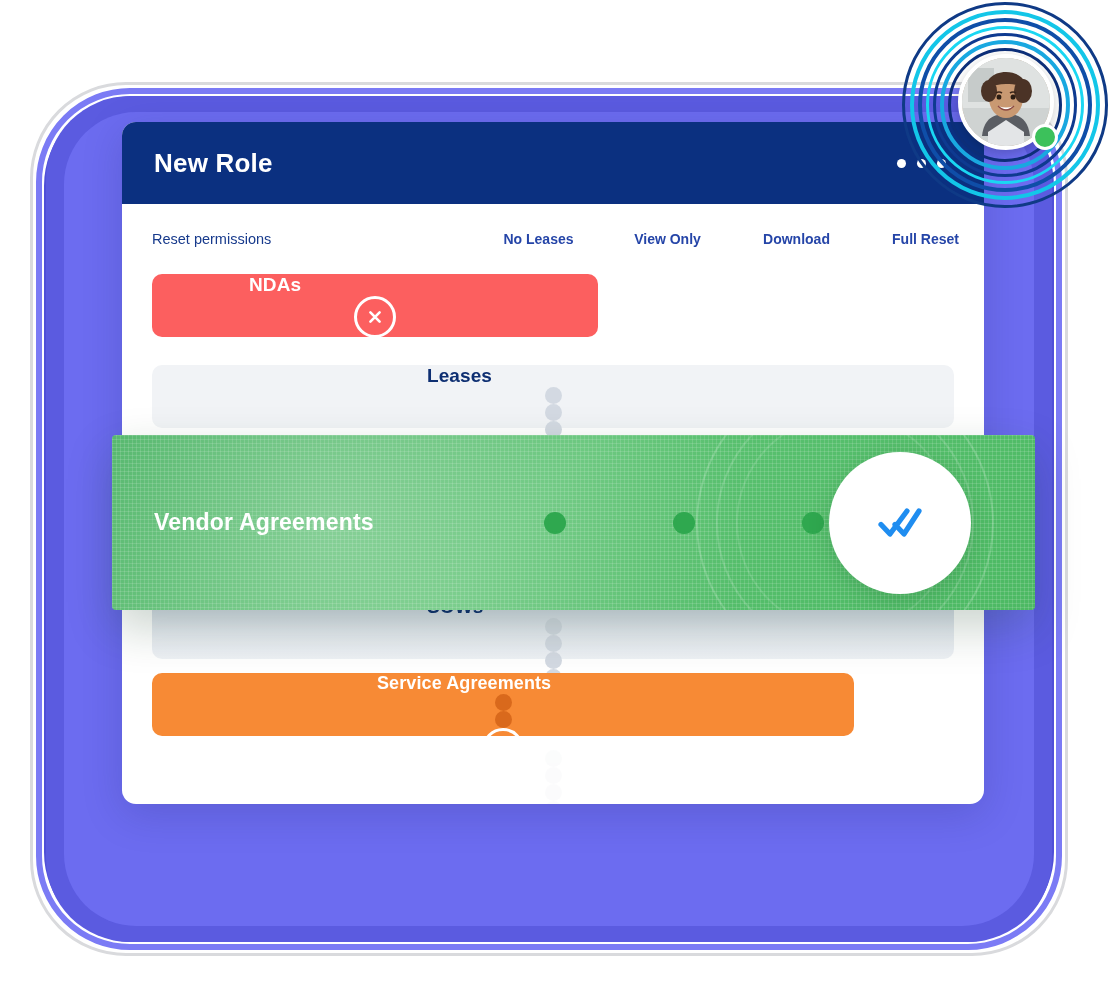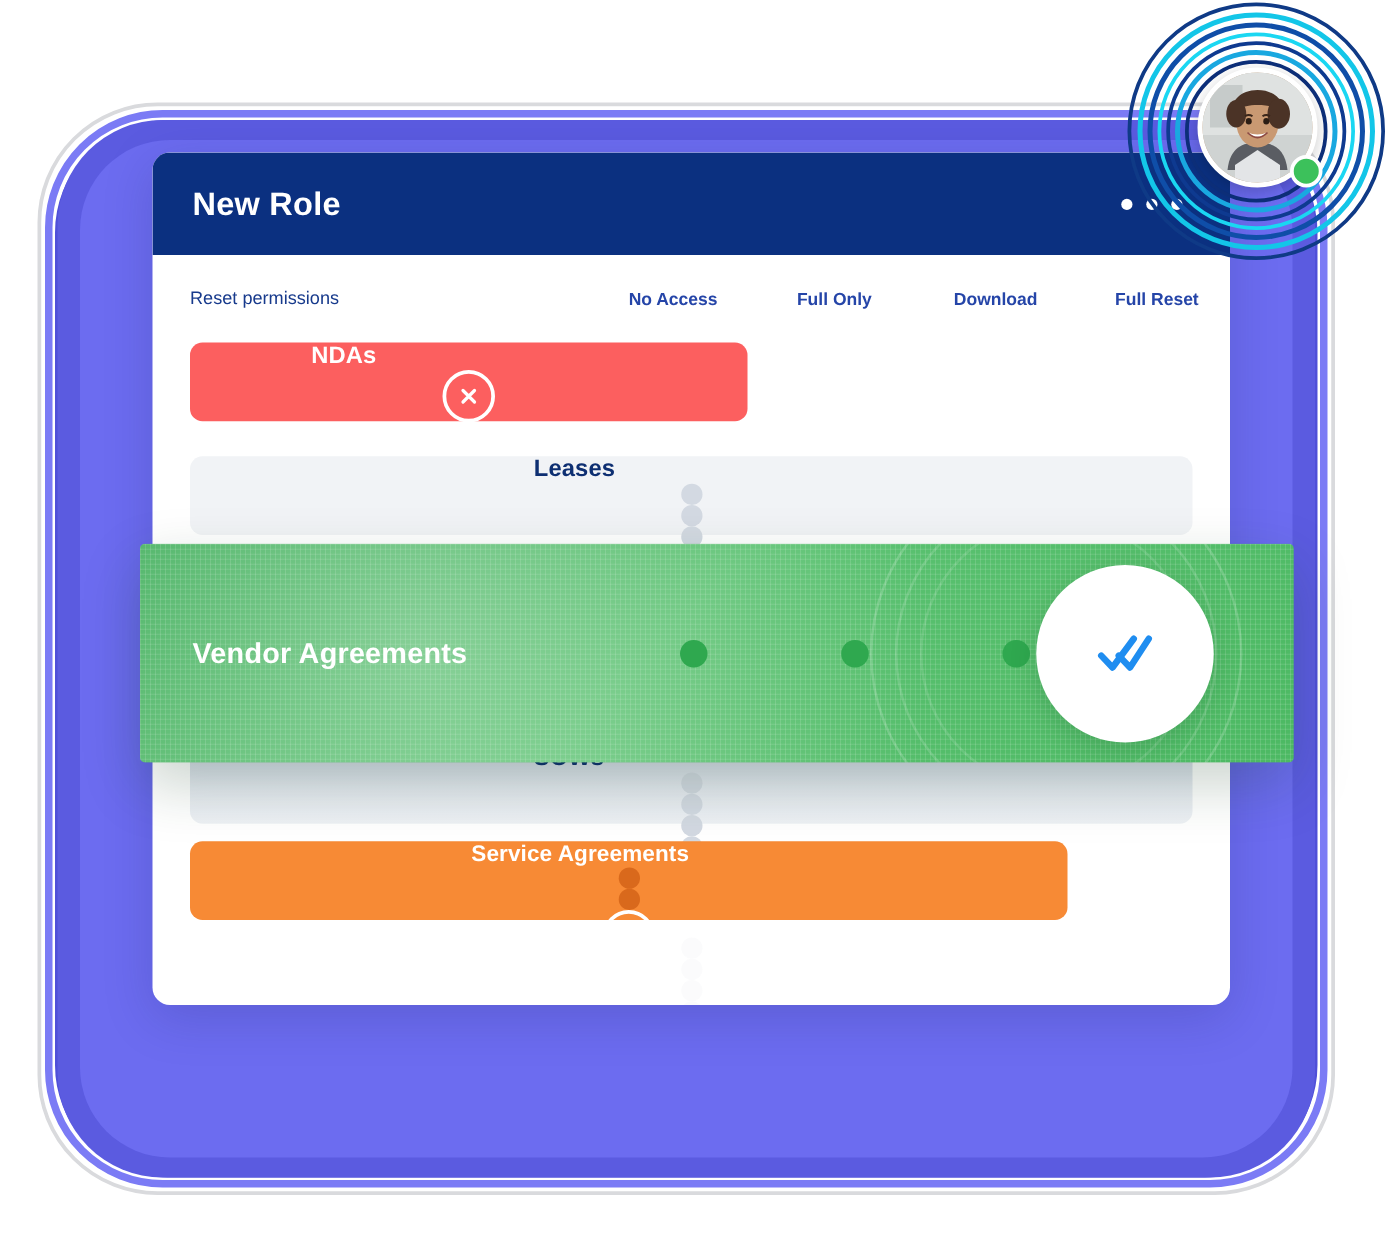--- a/index.html
+++ b/index.html
@@ -238,22 +238,22 @@
       <span class="card-title">New Role</span>
       <span class="kebab">
           <i></i>
           <i></i>
           <i></i>
         </span>
     </div>
 
     <div class="colhead">
       <span class="reset">Reset permissions</span>
-      <span class="ch">No Access</span>
-      <span class="ch">Full Only</span>
+      <span class="ch">No Leases</span>
+      <span class="ch">View Only</span>
       <span class="ch">Download</span>
       <span class="ch">Full Reset</span>
     </div>
 
     <div class="rows">
 
       <div style="position:relative;height:63px;margin-bottom:14px;">
         <div class="prow red" style="position:absolute;left:0;top:0;margin:0;">
           <span class="label">NDAs</span>
           <span class="cell">

